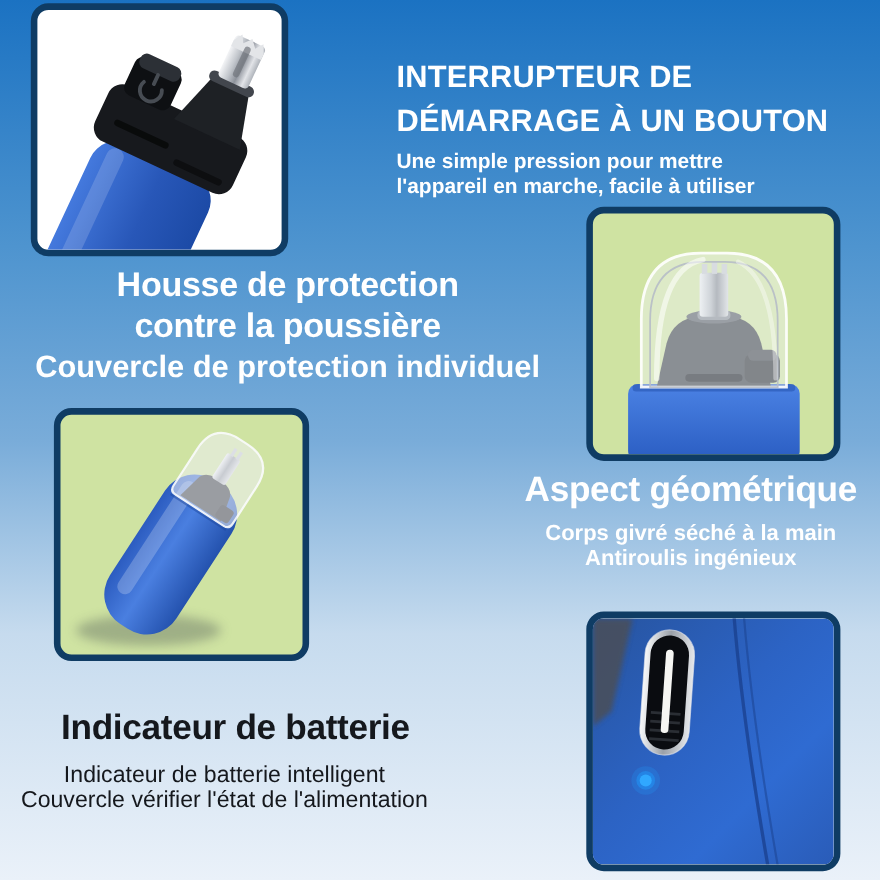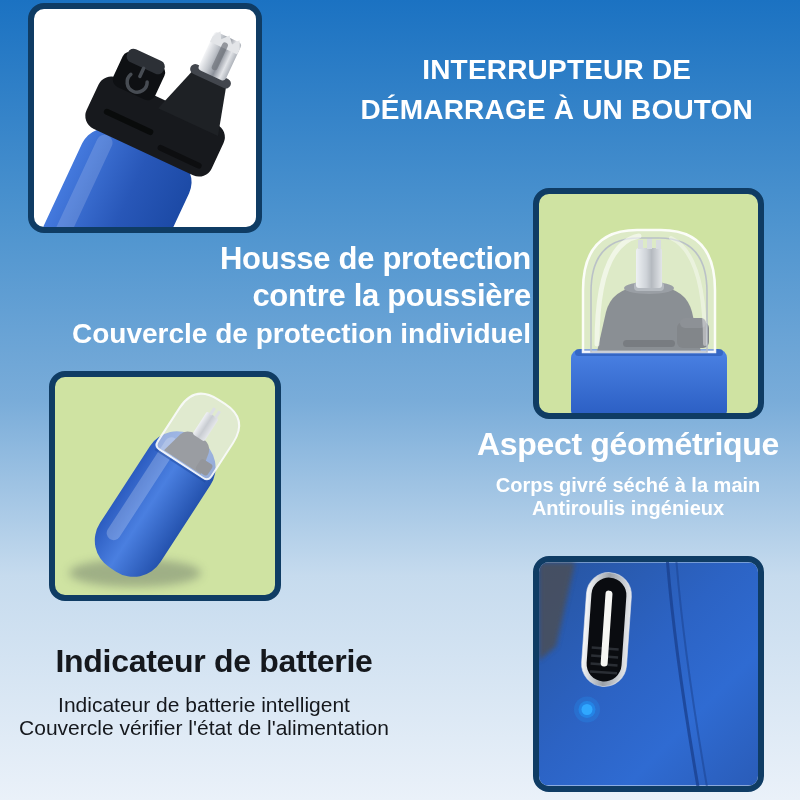--- a/index.html
+++ b/index.html
@@ -12,24 +12,24 @@
     position:absolute;box-sizing:border-box;overflow:hidden;
     border:6px solid var(--card-border,#0f3c64);border-radius:16px;
   }
   .card svg{display:block;width:100%;height:100%;}
   .card-white{background:var(--card-white,#ffffff);}
   .card-green{background:var(--card-green,#cfe3a2);}
   .sec{position:absolute;}
   .sec .line{display:block;white-space:nowrap;}
   .light{color:var(--text-light,#ffffff);}
   .dark{color:var(--text-dark,#15181d);}
-  .sec1{right:47px;top:50px;text-align:center;}
+  .sec1{right:47px;top:50px;text-align:left;}
   .sec1 .title{font-size:28px;font-weight:700;line-height:40px;letter-spacing:.2px;}
   .sec1 .subtitle{font-size:19px;font-weight:700;line-height:22px;margin-top:7px;}
-  .sec2{left:32px;top:240px;text-align:right;margin-left:40px;}
+  .sec2{left:32px;top:240px;text-align:center;}
   .sec2 .title{font-size:31px;font-weight:700;line-height:37px;letter-spacing:-.3px;}
   .sec2 .subtitle{font-size:28px;font-weight:700;line-height:22px;margin-top:9px;}
   .sec3{left:458px;width:340px;top:428px;text-align:center;}
   .sec3 .title{font-size:32px;font-weight:700;line-height:32px;letter-spacing:-.3px;}
   .sec3 .subtitle{font-size:20px;font-weight:700;line-height:23px;margin-top:14px;}
   .sec4{left:0px;width:408px;top:645px;text-align:center;}
   .sec4 .title{font-size:32px;font-weight:700;line-height:32px;letter-spacing:-.3px;padding-left:20px;}
   .sec4 .subtitle{font-size:21px;font-weight:400;line-height:23px;margin-top:16px;}
 </style>
 </head>
@@ -76,20 +76,24 @@
         </g>
       </g>
     </svg>
   </div>
 
   <div class="sec sec1 light">
     <div class="title">
       <span class="line">INTERRUPTEUR DE</span>
       <span class="line">DÉMARRAGE À UN BOUTON</span>
     </div>
+    <div class="subtitle">
+      <span class="line">Une simple pression pour mettre</span>
+      <span class="line">l'appareil en marche, facile à utiliser</span>
+    </div>
   </div>
 
   <div class="sec sec2 light">
     <div class="title">
       <span class="line">Housse de protection</span>
       <span class="line">contre la poussière</span>
     </div>
     <div class="subtitle">
       <span class="line">Couvercle de protection individuel</span>
     </div>

